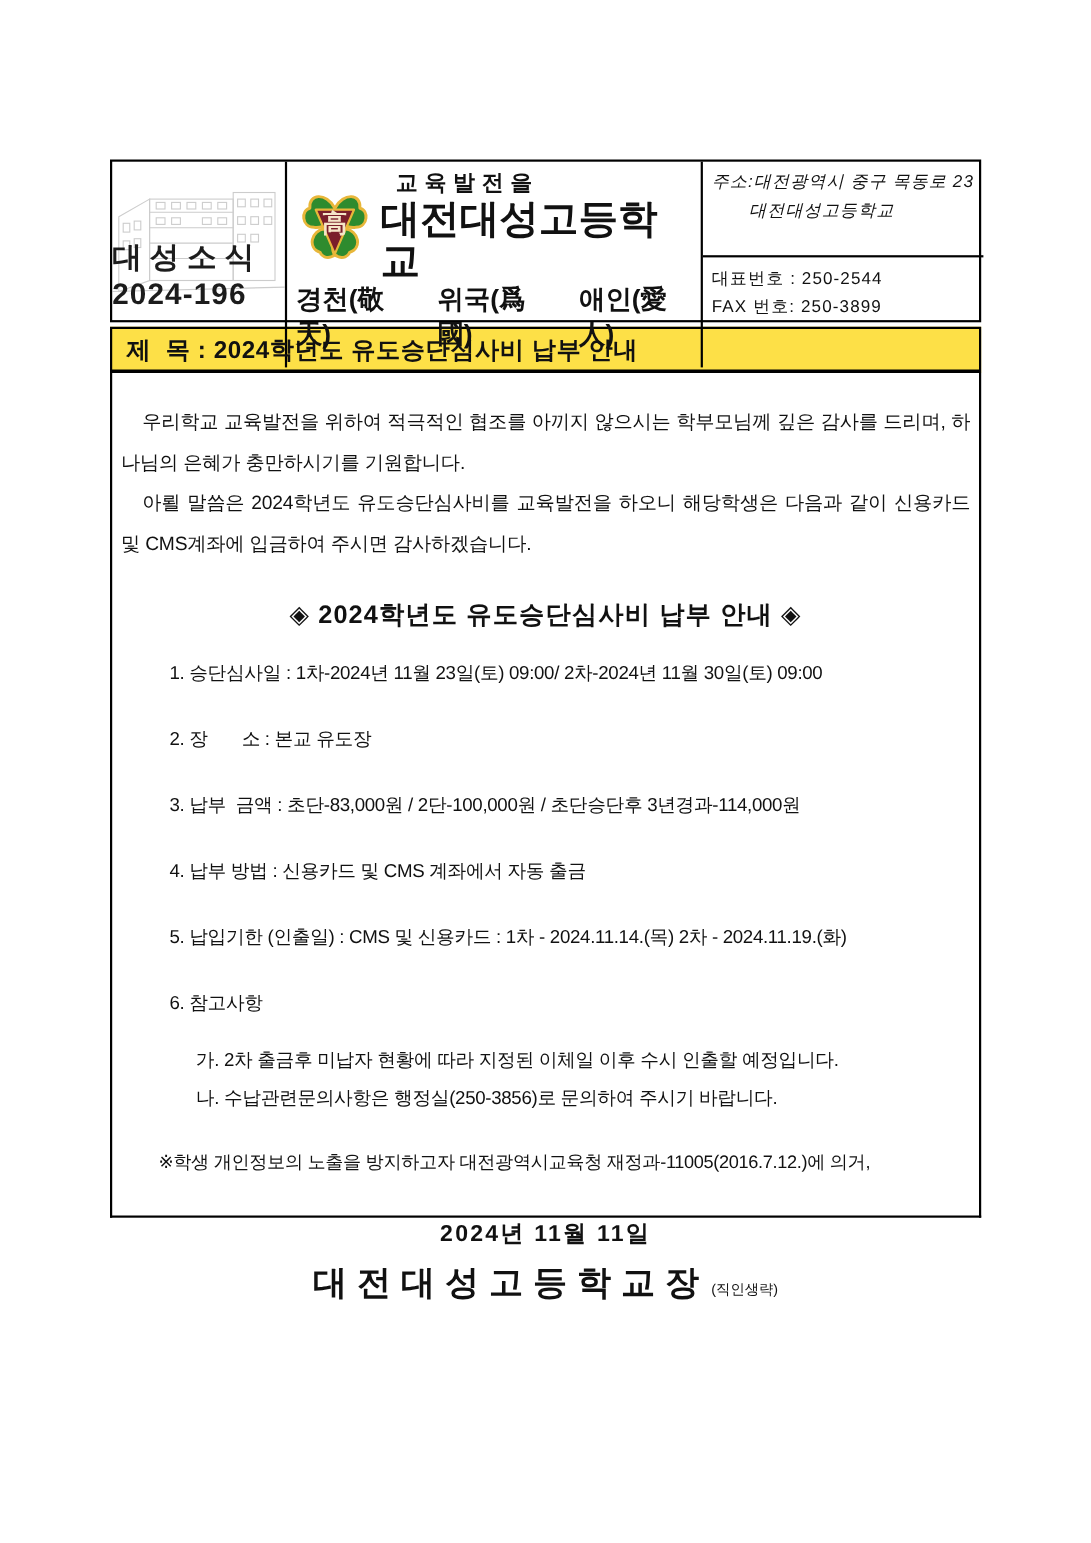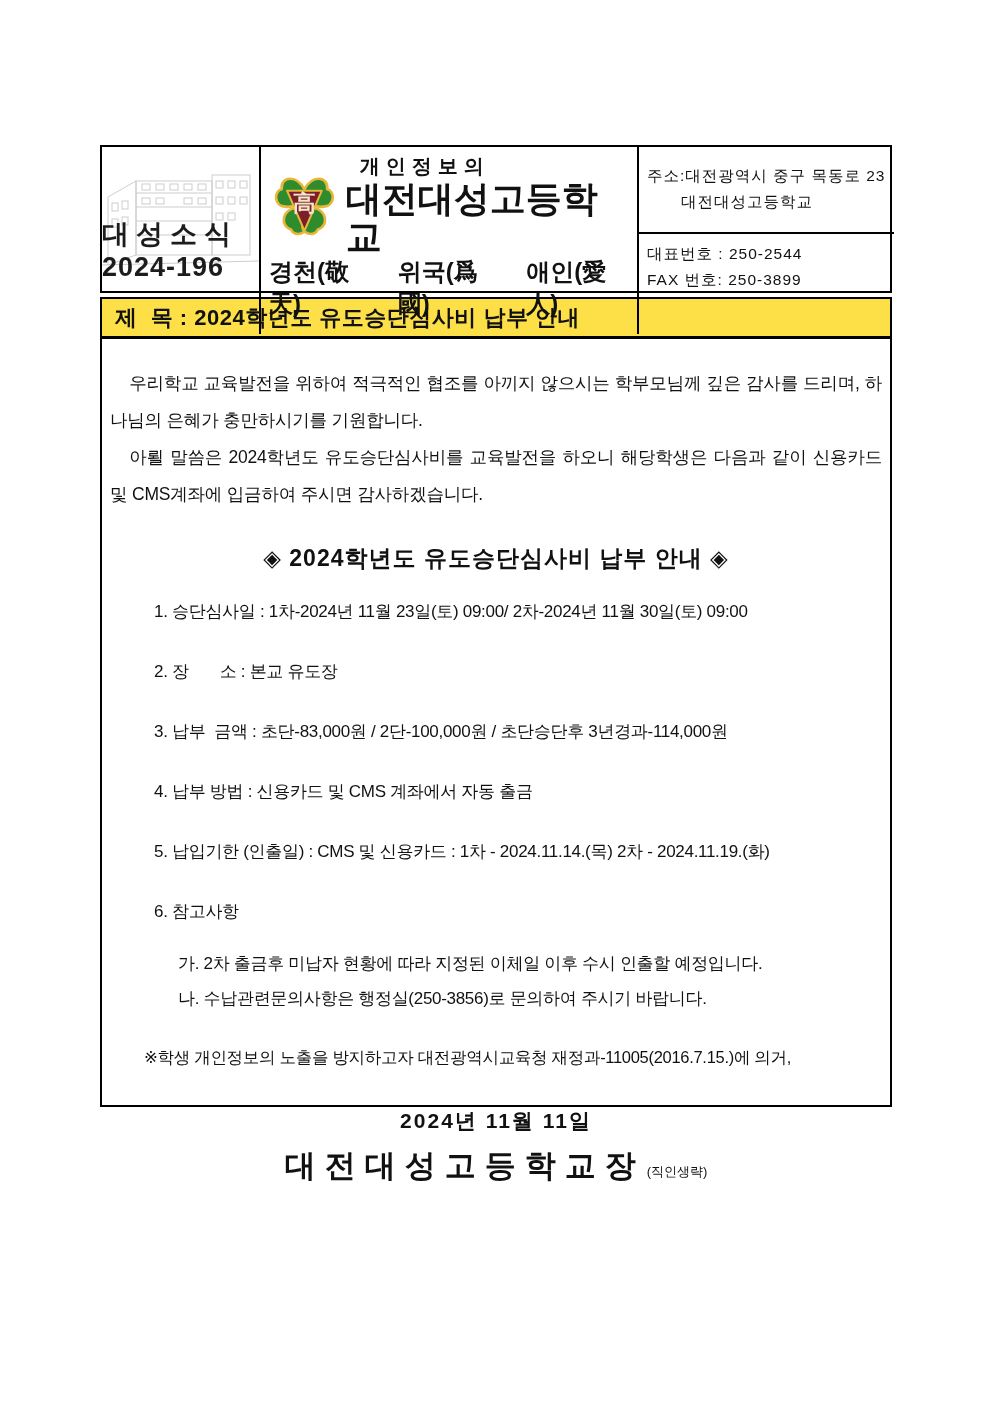--- a/index.html
+++ b/index.html
@@ -43,21 +43,21 @@
   .school-titles { display: flex; flex-direction: column; }
   .school-type { font-size: 20px; font-weight: 700; letter-spacing: 6px; margin-left: 14px; }
   .school-name { font-size: 36px; font-weight: 800; letter-spacing: 0px; line-height: 1.05; }
   .school-motto {
     display: flex; justify-content: center; gap: 26px;
     font-size: 24px; font-weight: 700; margin-bottom: 4px;
   }
   .contact-cell { display: flex; flex-direction: column; }
   .address-box {
     flex: 0 0 87px; border-bottom: 2px solid #000; box-sizing: border-box;
-    padding: 16px 6px 0 8px; font-size: 15.5px; line-height: 1.7; letter-spacing: 1px;
+    padding: 6px 6px 0 8px; font-size: 15.5px; line-height: 1.7; letter-spacing: 1px; font-style: italic;
   }
   .address-line2 { padding-left: 34px; }
   .phone-box { flex: 1; padding: 7px 6px 0 8px; font-size: 15.5px; line-height: 1.65; letter-spacing: 1px; }
 
   
   .subject-bar {
     margin-top: 4px;
     border: 2px solid #000; border-bottom-width: 3px;
     background: #fde047;
     height: 42px; box-sizing: border-box;
@@ -153,21 +153,21 @@
           <g stroke="#e8b73a" stroke-width="4" stroke-linejoin="round">
             <path d="M50 30 C38 8 14 10 16 30 C4 32 4 56 22 56 C34 58 46 48 50 30 Z" fill="#2e8b2e"></path>
             <path d="M50 30 C62 8 86 10 84 30 C96 32 96 56 78 56 C66 58 54 48 50 30 Z" fill="#2e8b2e"></path>
             <path d="M36 58 C18 60 12 84 30 90 C34 102 58 98 52 80 C50 70 44 62 36 58 Z" fill="#2e8b2e"></path>
             <path d="M64 58 C82 60 88 84 70 90 C66 102 42 98 48 80 C50 70 56 62 64 58 Z" fill="#2e8b2e"></path>
           </g>
           <polygon points="24,32 76,32 50,92" fill="#7a1f2b" stroke="#e8b73a" stroke-width="3" stroke-linejoin="round"></polygon>
           <text x="50" y="62" text-anchor="middle" font-size="34" fill="#f5e6c8" font-weight="bold">高</text>
         </svg>
         <div class="school-titles">
-          <div class="school-type">개인정보의</div>
+          <div class="school-type">교육발전을</div>
           <div class="school-name">대전대성고등학교</div>
         </div>
       </div>
       <div class="school-motto">
         <span>경천(敬天)</span>
         <span>위국(爲國)</span>
         <span>애인(愛人)</span>
       </div>
     </div>
 
@@ -202,21 +202,21 @@
       <div class="fee-item">5. 납입기한 (인출일) : CMS 및 신용카드 : 1차 - 2024.11.14.(목) 2차 - 2024.11.19.(화)</div>
       <div class="fee-item last">6. 참고사항</div>
     </div>
 
     <div class="sub-list">
       <div class="sub-item">가. 2차 출금후 미납자 현황에 따라 지정된 이체일 이후 수시 인출할 예정입니다.</div>
       <div class="sub-item">나. 수납관련문의사항은 행정실(250-3856)로 문의하여 주시기 바랍니다.</div>
     </div>
 
     <div class="privacy-note">
-      <div class="privacy-line">※학생 개인정보의 노출을 방지하고자 대전광역시교육청 재정과-11005(2016.7.15.)에 의거,</div>
+      <div class="privacy-line">※학생 개인정보의 노출을 방지하고자 대전광역시교육청 재정과-11005(2016.7.12.)에 의거,</div>
     </div>
 
     <div class="issue-date">2024년 11월 11일</div>
 
     <div class="signature-row">
       <span class="signature-name">대전대성고등학교장</span>
       <span class="signature-note">(직인생략)</span>
     </div>
 
   </div>

